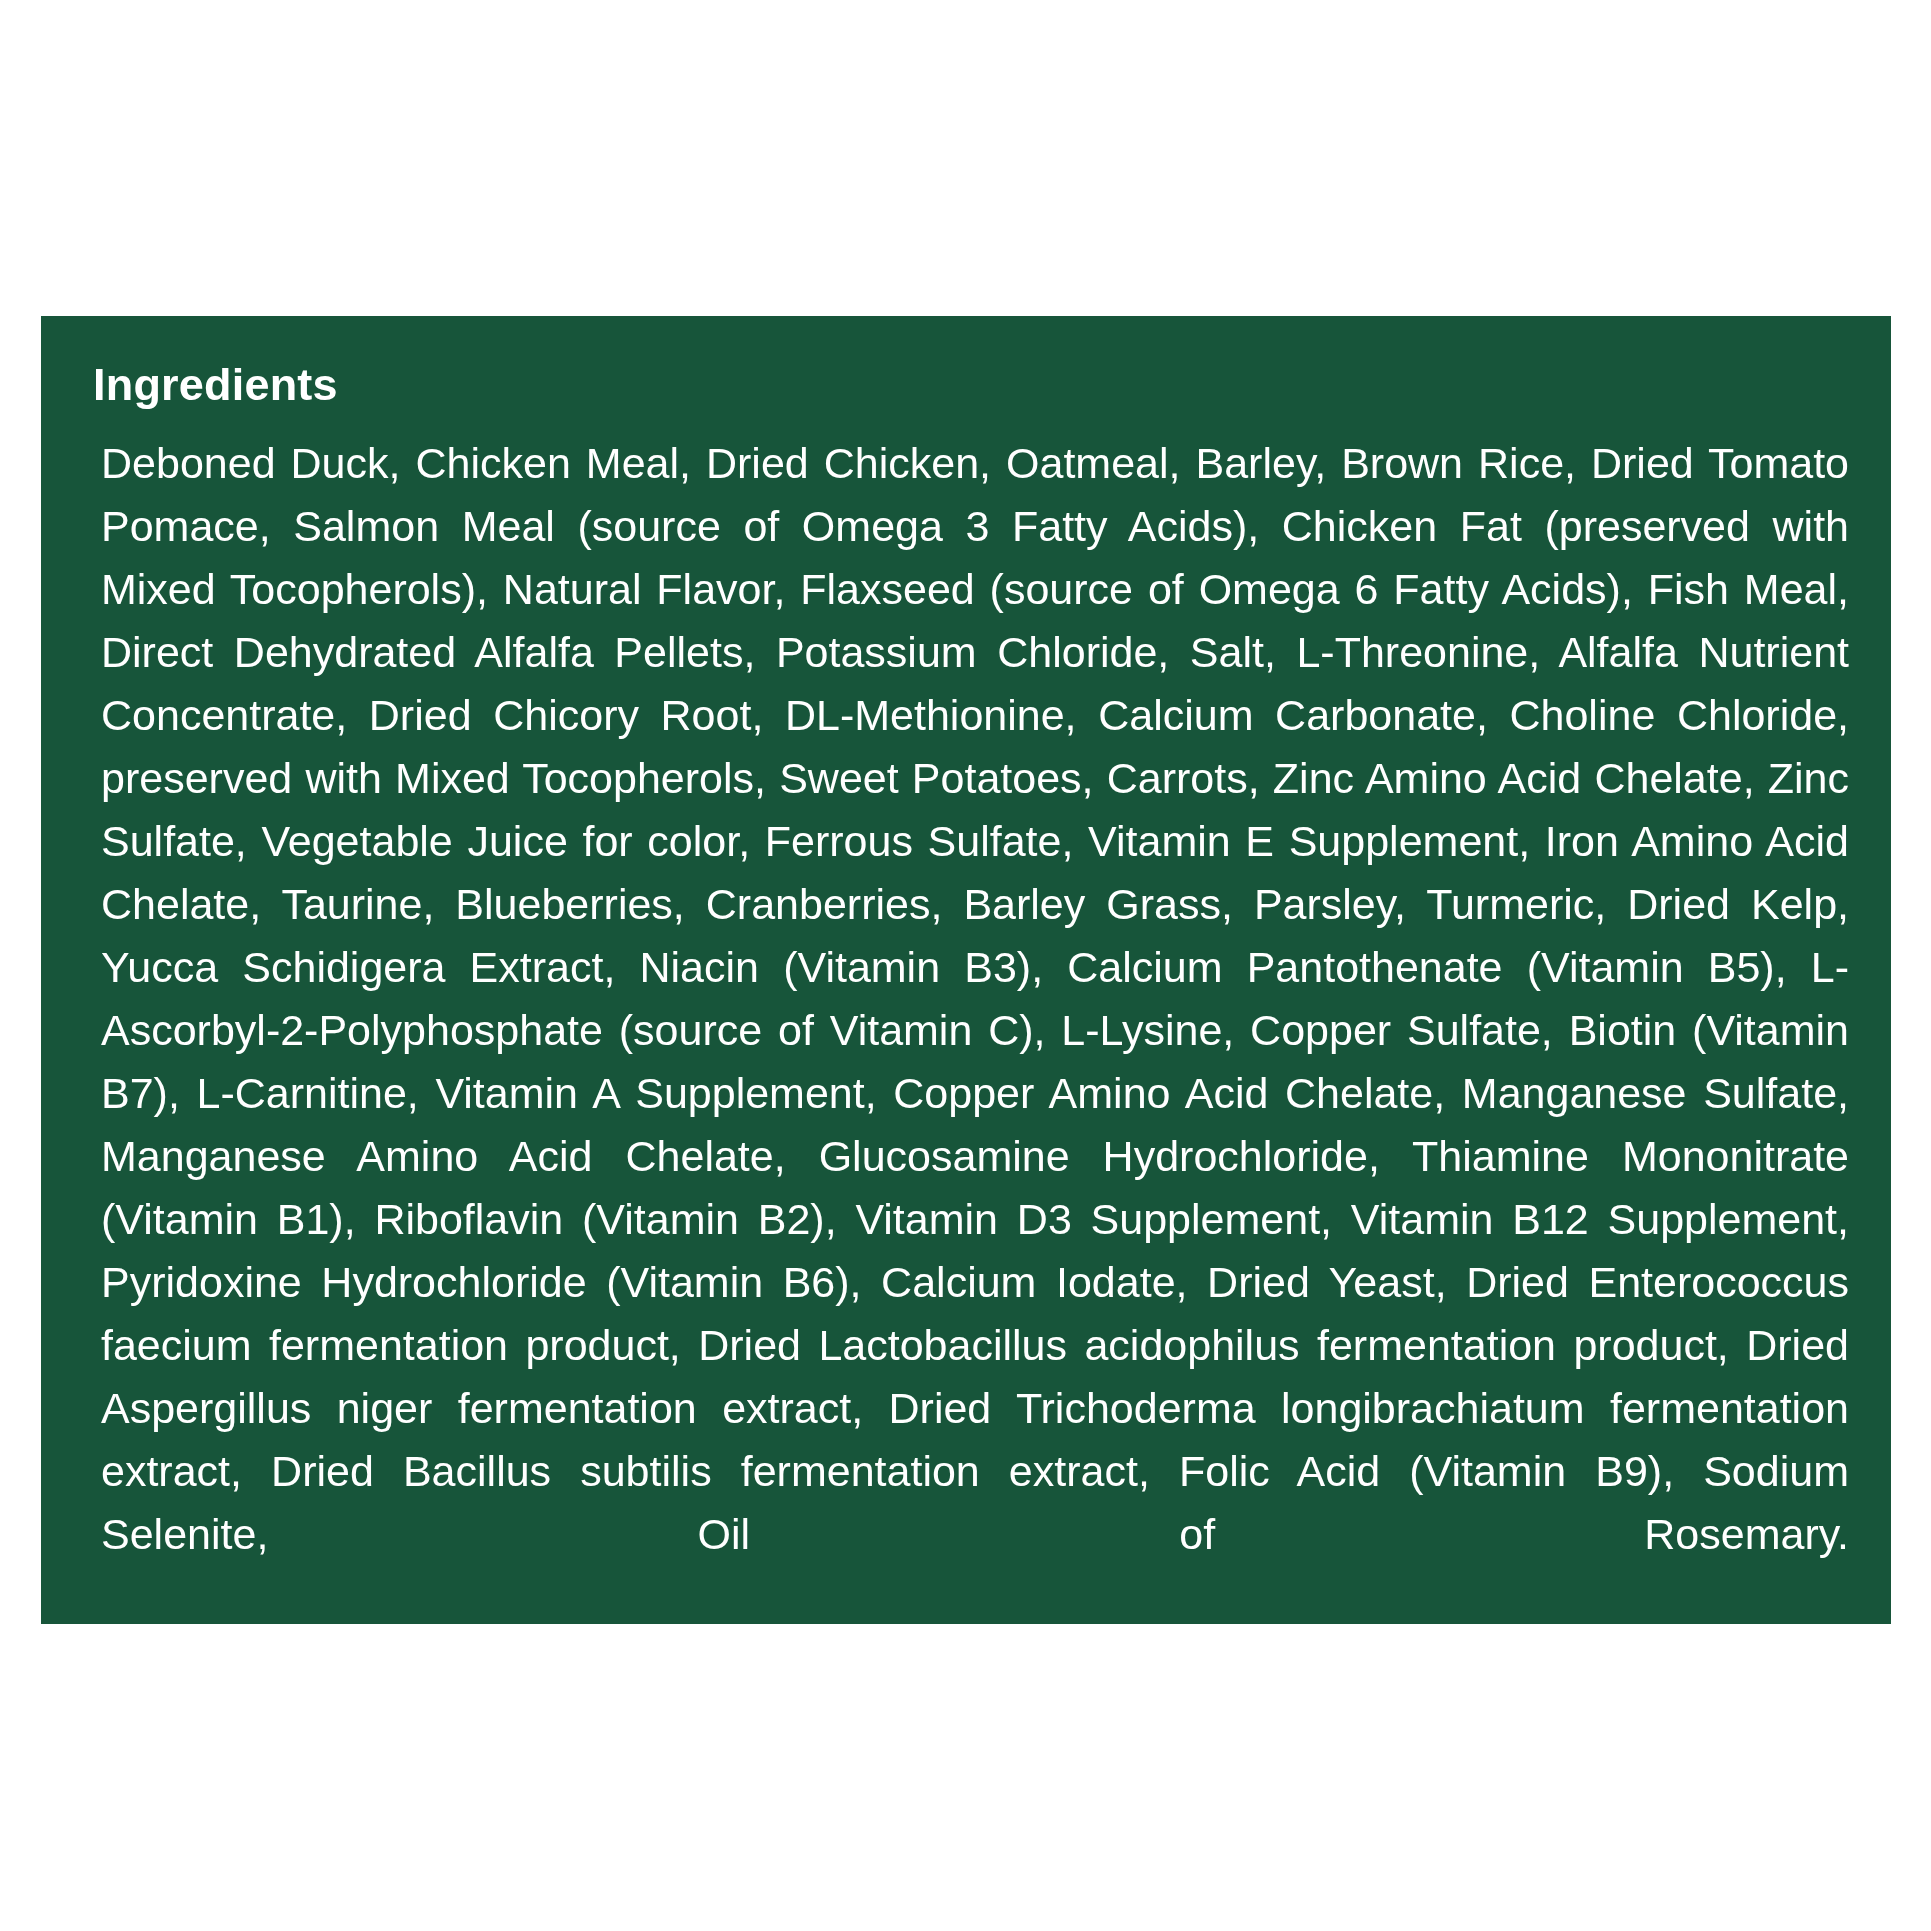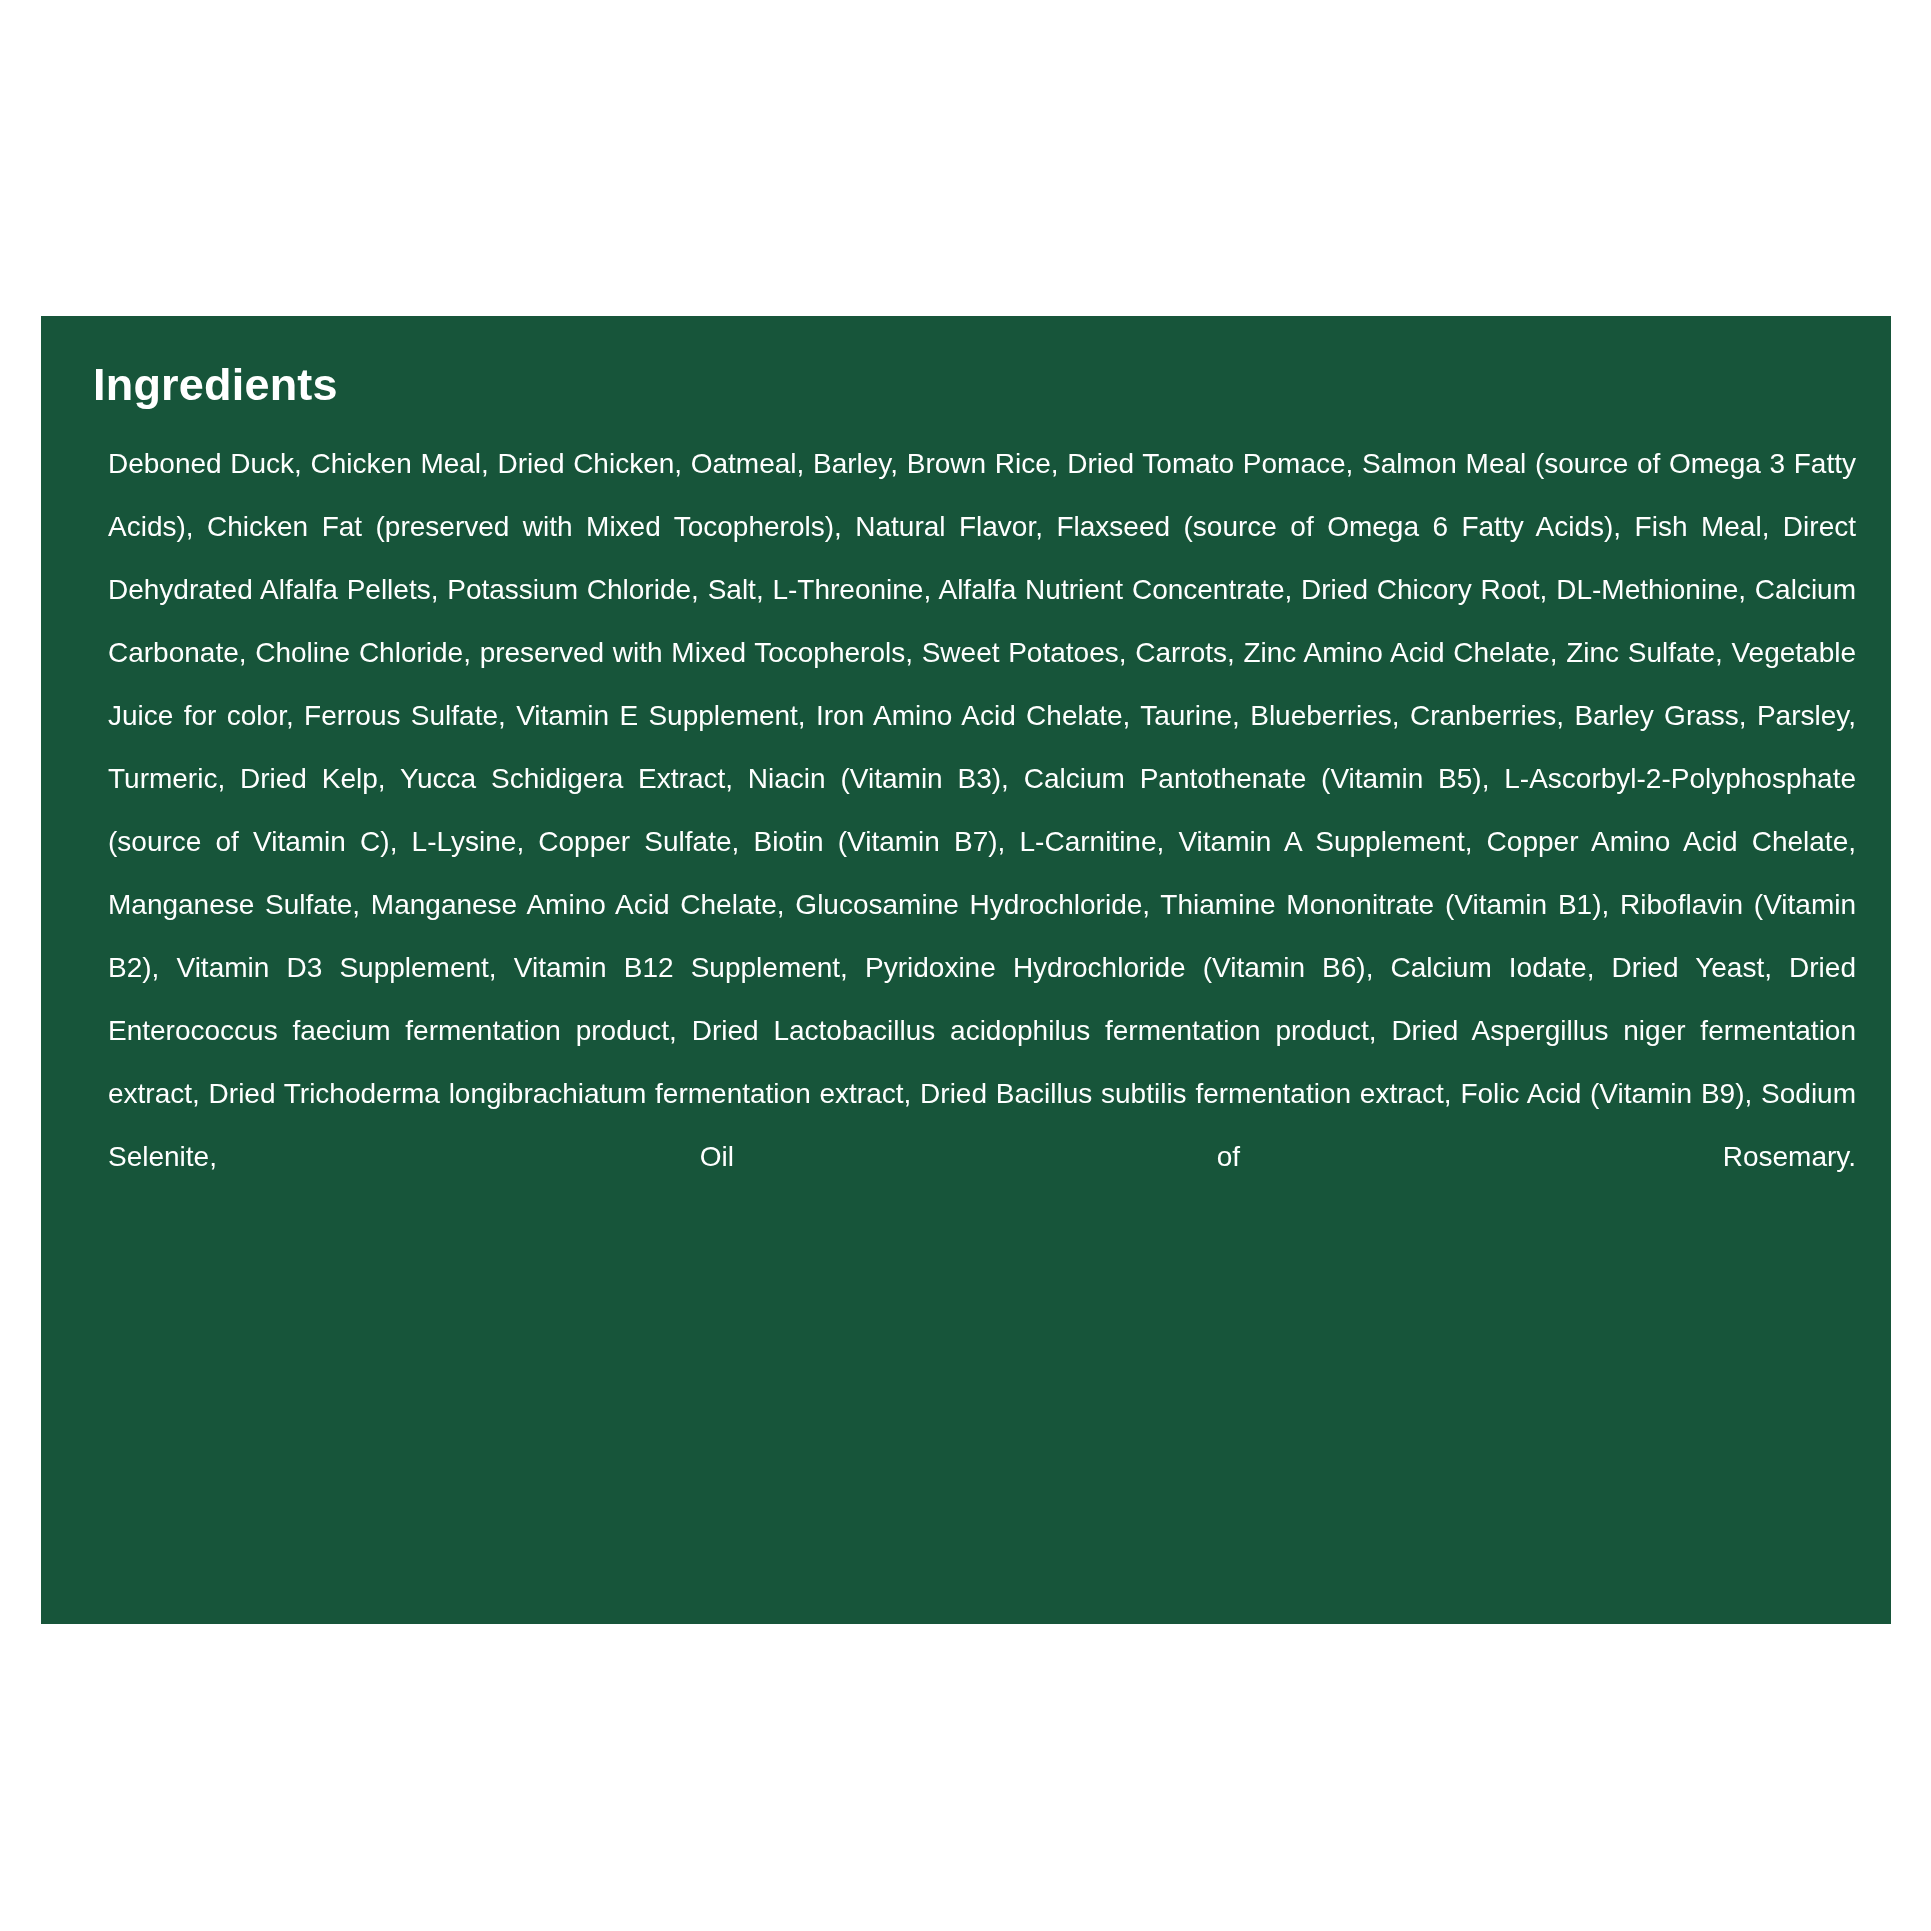--- a/index.html
+++ b/index.html
@@ -35,25 +35,25 @@
     color: #ffffff;
     font-size: 45px;
     font-weight: bold;
     letter-spacing: 0.2px;
     line-height: 1.0;
     margin: 0 0 25px 0;
   }
   #ingredients-text {
     font-family: "Liberation Sans", sans-serif;
     color: #ffffff;
-    font-size: 28px;
+    font-size: 43px;
     line-height: 63px;
     text-align: justify;
     text-justify: inter-word;
-    margin: 15px;
+    margin: 8px;
     width: 1748px;
     word-spacing: 0.5px;
   }
   
   #ingredients-text::after {
     content: "";
     display: inline-block;
     width: 100%;
   }
 </style>

